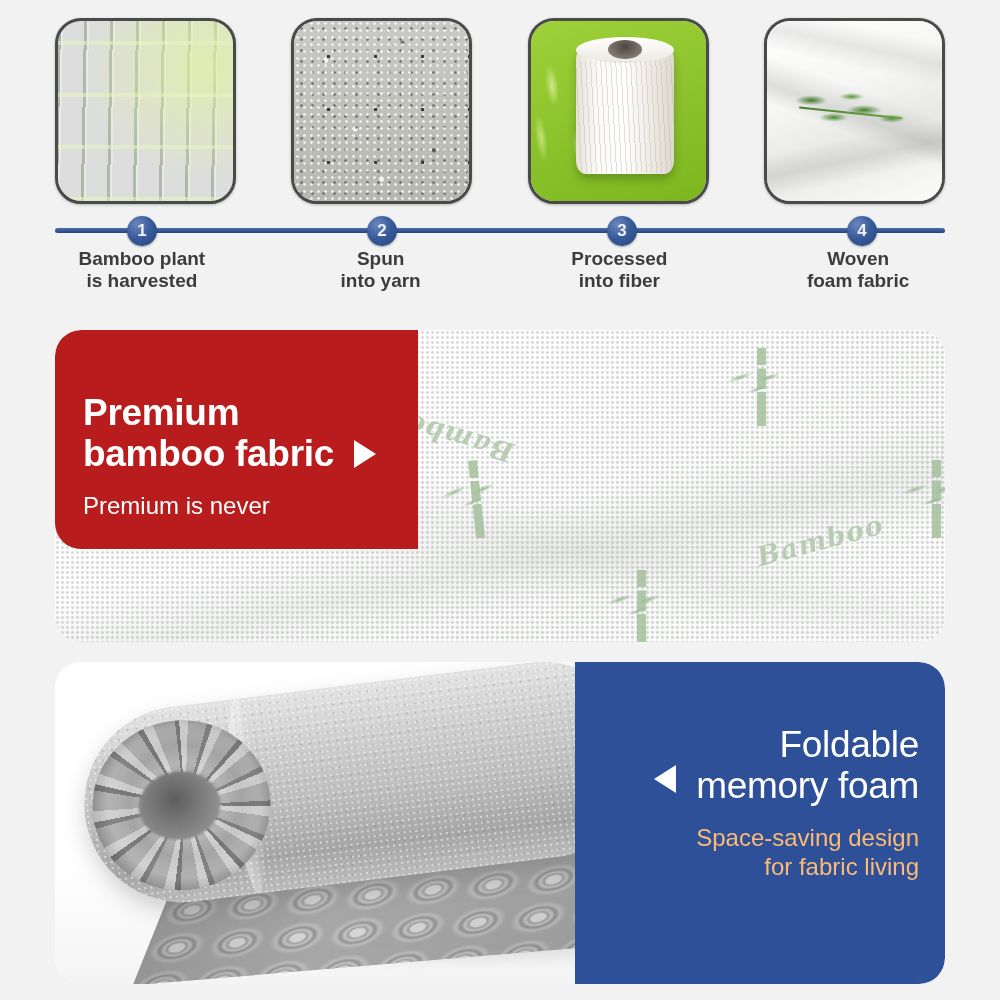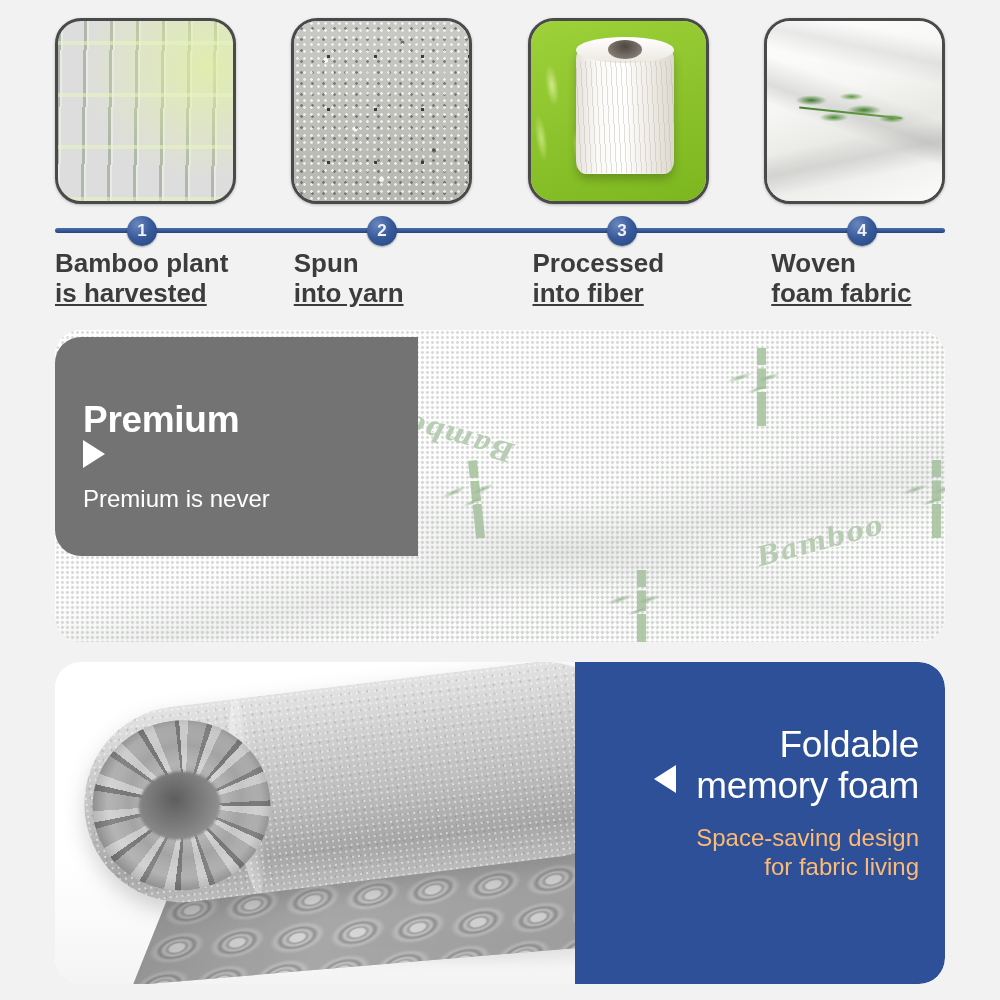--- a/index.html
+++ b/index.html
@@ -158,24 +158,24 @@
     color:#eef2fa;font-weight:bold;font-size:17px;
     display:flex;align-items:center;justify-content:center;
     box-sizing:border-box;
   }
 
   .captions{
     position:absolute;left:0;top:248px;width:1000px;
     display:flex;padding:0 55px;box-sizing:border-box;
   }
   .caption{
-    width:175px;text-align:left;color:#3c3c3c;
-    font-size:26px;font-weight:bold;line-height:1.16;
-  }
-  .caption .l2{display:block;text-decoration:underline;}
+    width:175px;text-align:center;color:#3c3c3c;
+    font-size:19px;font-weight:bold;line-height:1.16;
+  }
+  .caption .l2{display:block;}
 
   
   .fabric-banner{
     position:absolute;left:55px;top:330px;width:890px;height:312px;
     border-radius:26px;overflow:hidden;background:#fff;
   }
   .fabric-tex{
     position:absolute;left:0;top:0;width:890px;height:312px;
     background:
       radial-gradient(circle,rgba(168,172,168,.42) 0 1px,rgba(255,255,255,0) 1.7px),
@@ -215,22 +215,22 @@
       radial-gradient(ellipse 17px 4px at 66% 58%,rgba(150,184,142,.95),rgba(255,255,255,0) 72%),
       radial-gradient(ellipse 15px 3px at 42% 82%,rgba(150,184,142,.95),rgba(255,255,255,0) 72%);
     transform:rotate(-18deg);
   }
   .st-1{left:680px;top:18px;}
   .st-2{left:395px;top:130px;transform:rotate(-6deg);}
   .st-3{left:855px;top:130px;}
   .st-4{left:560px;top:240px;}
 
   .fabric-panel{
-    position:absolute;left:0;top:7px;width:363px;height:219px;
-    background:#737373;
+    position:absolute;left:0;top:0;width:363px;height:219px;
+    background:#b91c1c;
     border-radius:26px 0 0 26px;
     box-sizing:border-box;
     padding:62px 0 0 28px;
   }
   .fp-title{
     color:#ffffff;font-size:37px;font-weight:bold;line-height:1.12;
     letter-spacing:-.3px;
   }
   .fp-title .row2{display:flex;align-items:center;gap:20px;}
   .tri-right{
@@ -437,20 +437,21 @@
     <div class="stalk st-3"></div>
     <div class="stalk st-4"></div>
     <div class="bamboo-word bw-1">Bamboo</div>
     <div class="bamboo-word bw-2">Bamboo</div>
   </div>
 
   <div class="fabric-panel">
     <div class="fp-title">
       <div>Premium</div>
       <div class="row2">
+        <span>bamboo fabric</span>
         <span class="tri-right"></span>
       </div>
     </div>
     <div class="fp-sub">
       <div>Premium is never</div>
     </div>
   </div>
 
 </div>
 

